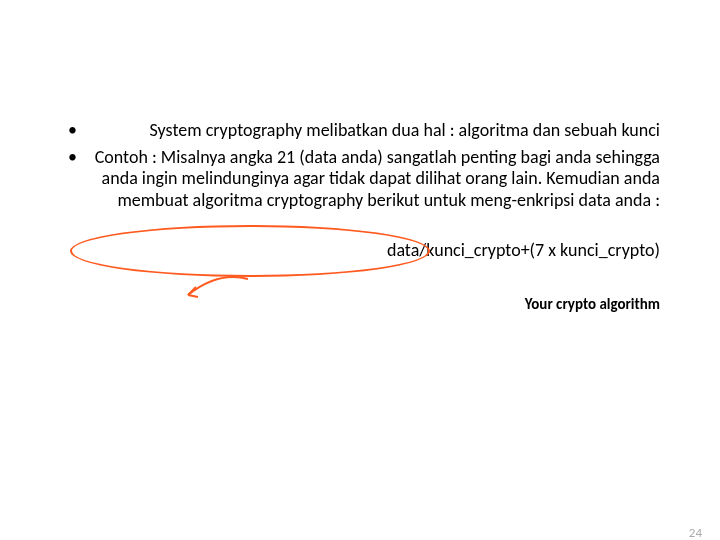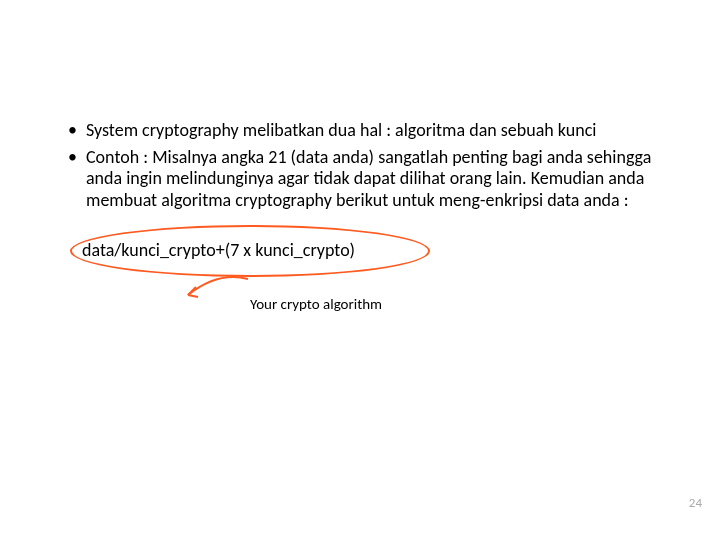--- a/index.html
+++ b/index.html
@@ -8,20 +8,21 @@
       height: 540px;
       font-family: Calibri, Arial, sans-serif;
       background: #fff;
       position: relative;
       overflow: hidden;
     }
     .slide {
       padding: 120px 60px 30px 60px;
       width: 100%;
       height: 100%;
+      text-align: right;
     }
     .bullets { list-style: none; }
     .bullet-l1 {
       position: relative;
       padding-left: 26px;
       font-size: 18px;
       color: #000;
       line-height: 1.18;
       margin-bottom: 6px;
     }
@@ -73,27 +74,27 @@
     }
     .arrow-svg {
       position: absolute;
       left: -72px;
       top: -22px;
       width: 80px;
       height: 36px;
     }
     .caption {
       font-size: 15px;
-      font-weight: 400;
+      font-weight: 700;
       color: #000;
     }
     .page-num {
       position: absolute;
       right: 18px;
-      bottom: 30px;
+      bottom: 0;
       font-size: 13px;
       color: #aaa;
     }
   </style>
 </head>
 <body>
 
 <div class="slide">
 
   <ul class="bullets">

